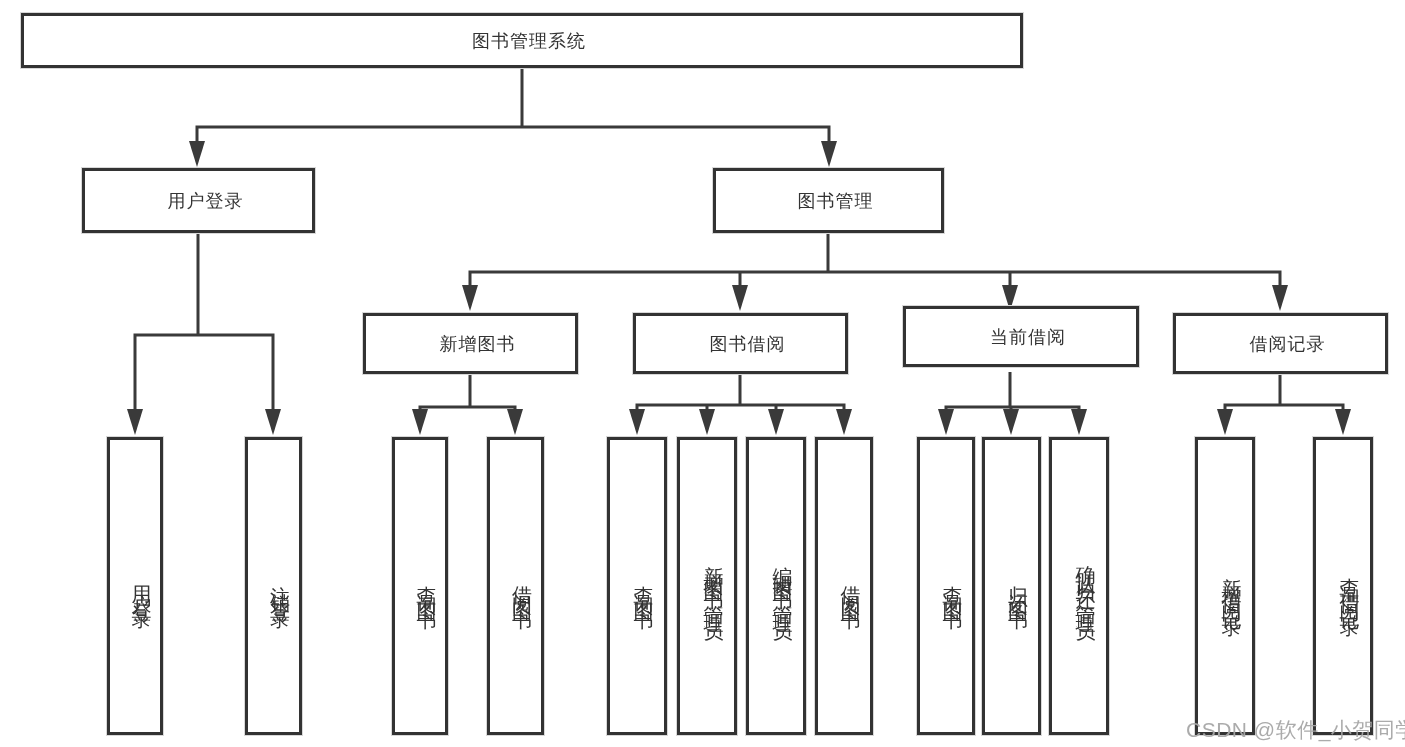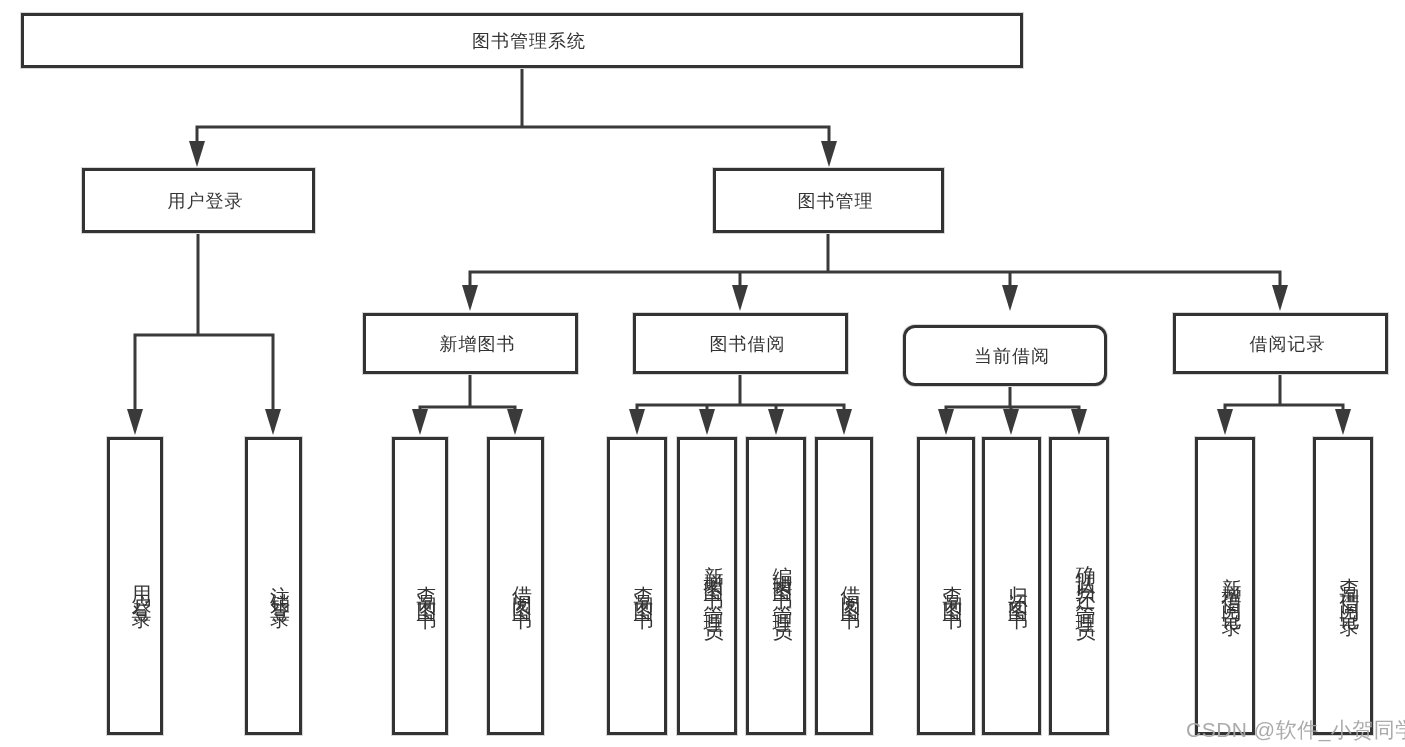--- a/index.html
+++ b/index.html
@@ -115,21 +115,21 @@
   <div class="box" style="left:713px; top:168px; width:231px; height:65px;align-items:center;">
     <span class="hlabel">图书管理</span>
   </div>
 
   <div class="box" style="left:363px; top:313px; width:215px; height:61px;">
     <span class="hlabel">新增图书</span>
   </div>
   <div class="box" style="left:633px; top:313px; width:215px; height:61px;align-items:center;">
     <span class="hlabel">图书借阅</span>
   </div>
-  <div class="box" style="left:903px; top:325px; width:204px; height:61px;border-radius:12px;">
+  <div class="box" style="left:903px; top:306px; width:236px; height:61px;">
     <span class="hlabel">当前借阅</span>
   </div>
   <div class="box" style="left:1173px; top:313px; width:215px; height:61px;">
     <span class="hlabel">借阅记录</span>
   </div>
 
   <div class="box leaf" style="left:107px; top:437px; width:56px; height:298px;">
     <span>用户登录</span>
   </div>
   <div class="box leaf" style="left:245px; top:437px; width:57px; height:298px;">

